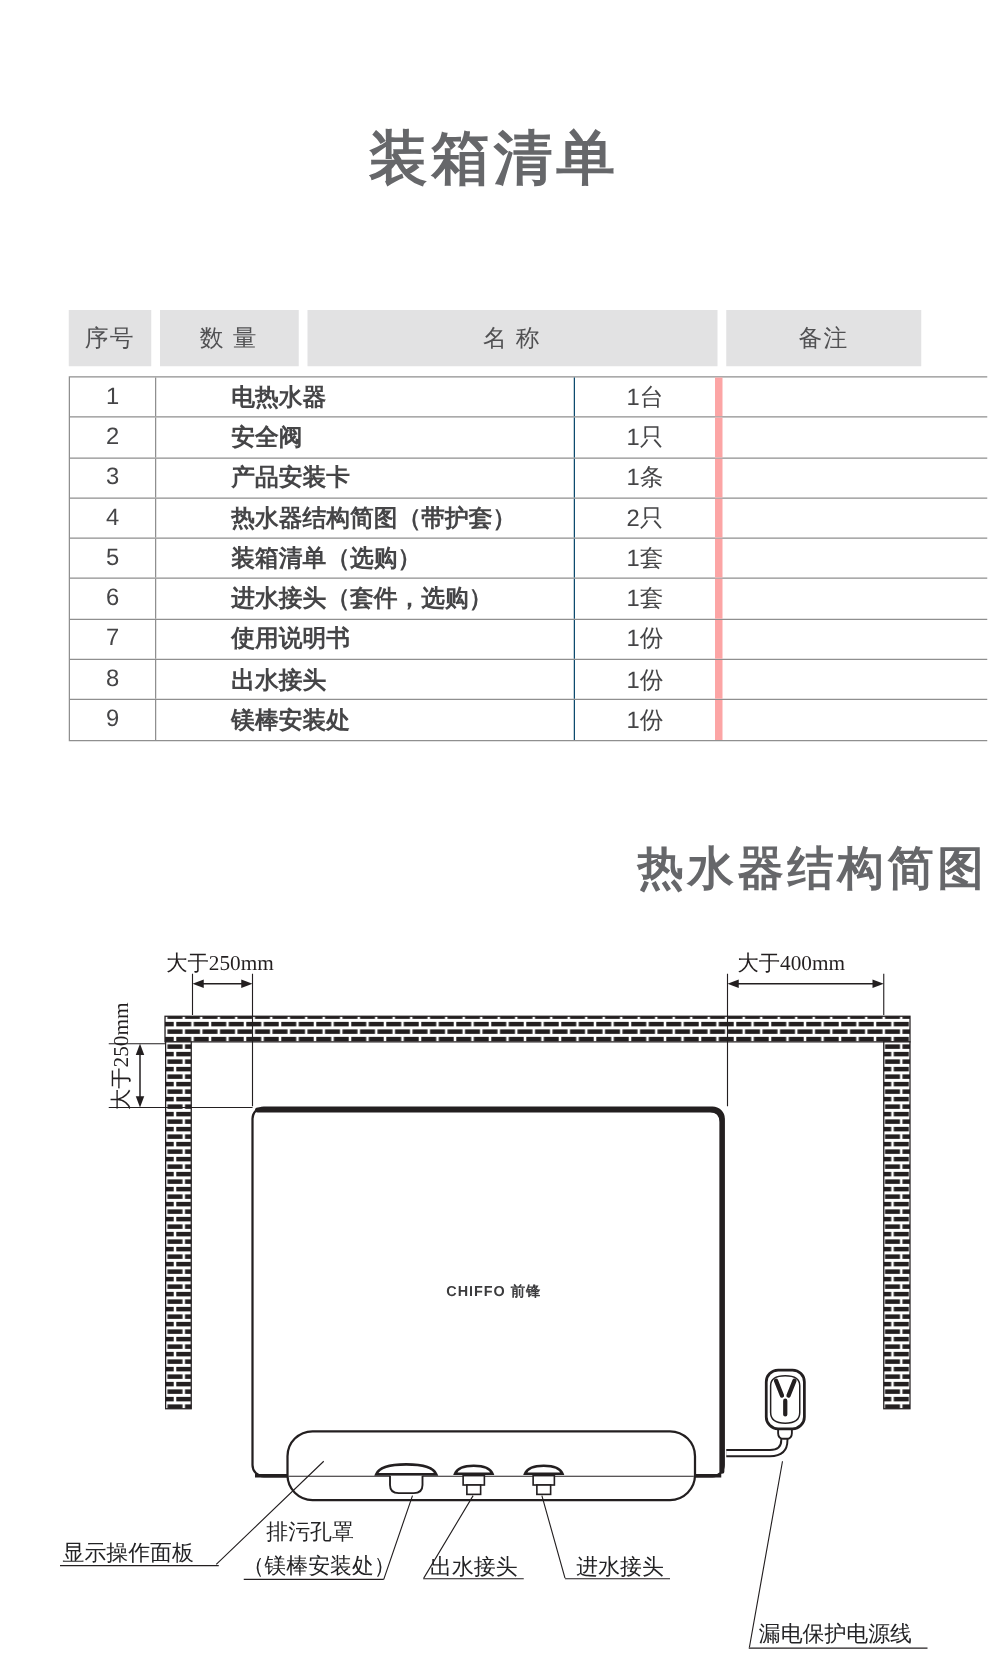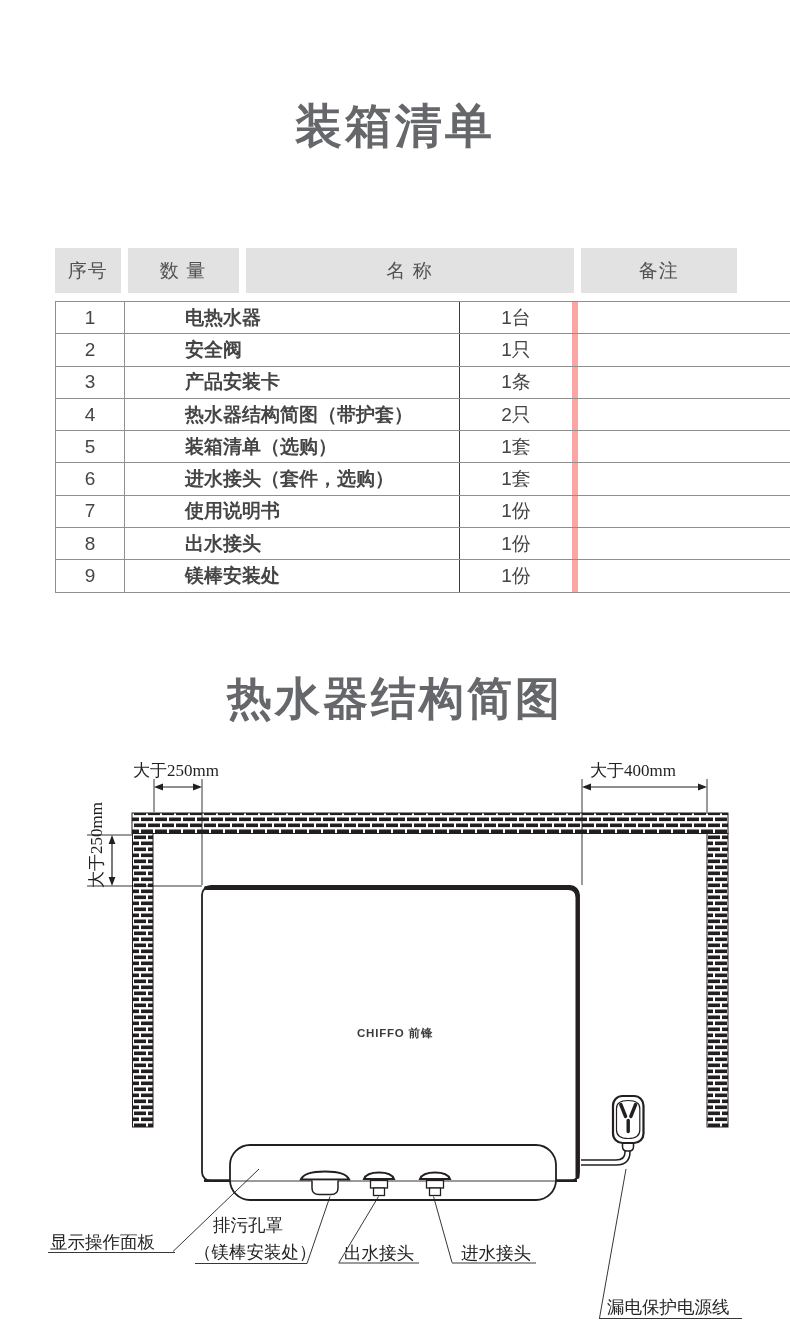--- a/index.html
+++ b/index.html
@@ -1,21 +1,21 @@
 <!DOCTYPE html>
 <html><head>
 <meta charset="utf-8">
 <style>
   html,body{margin:0;padding:0;background:#fff;}
   #page{position:relative;width:790px;height:1328px;background:#fff;overflow:hidden;
         font-family:"Liberation Sans",sans-serif;}
   .big-title{position:absolute;left:0;width:790px;text-align:center;
         font-weight:bold;color:#66676a;letter-spacing:3px;line-height:1;}
   #title-packing{top:102px;font-size:47px;}
-  #title-diagram{top:676px;font-size:45px;}
+  #title-diagram{top:676px;font-size:37px;text-align:right;}
   
   #packing-table{position:absolute;left:55px;top:248px;width:780px;}
   .thead{display:flex;height:45px;margin-bottom:8px;}
   .th{background:#e2e2e3;color:#515153;font-size:19px;letter-spacing:1px;
       display:flex;align-items:center;justify-content:center;}
   .th.c1{width:65.5px;margin-right:7px;}
   .th.c2{width:328px;margin-right:7px;}
   .th.c3{width:111px;margin-right:7px;}
   .th.c4{width:156.5px;text-align:center;}
   .tbody{border:1px solid #8f8f8f;}

